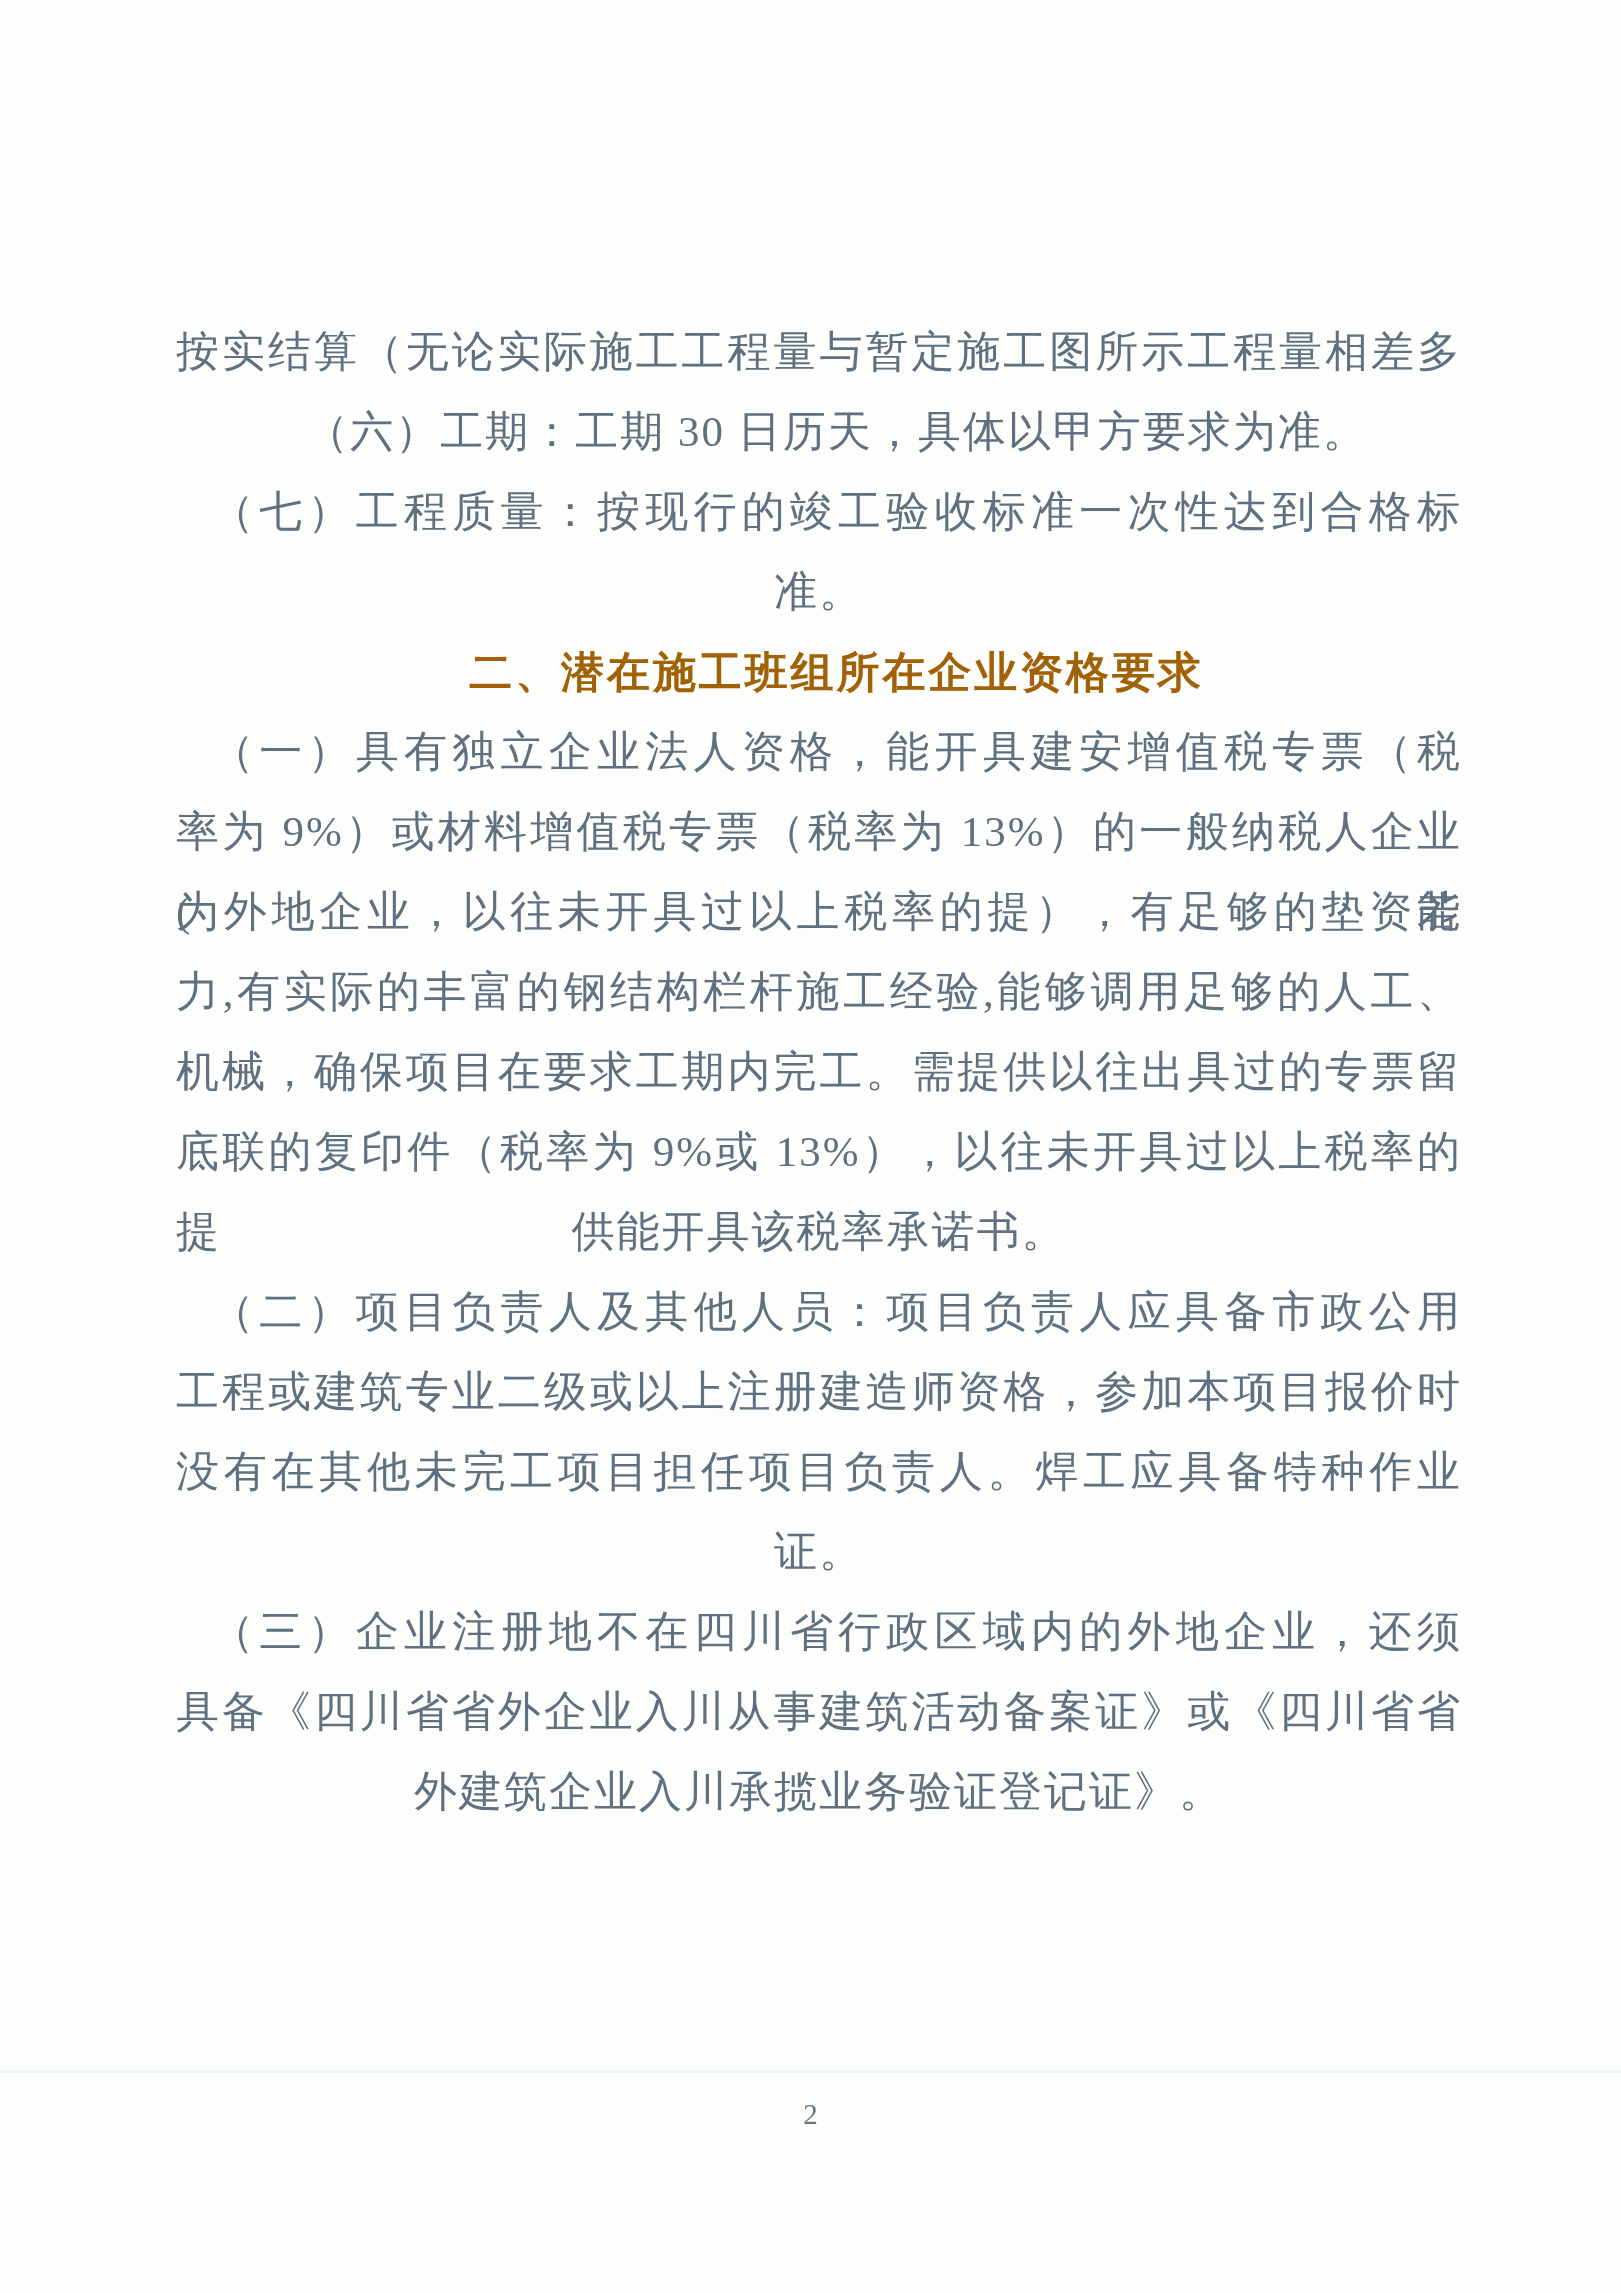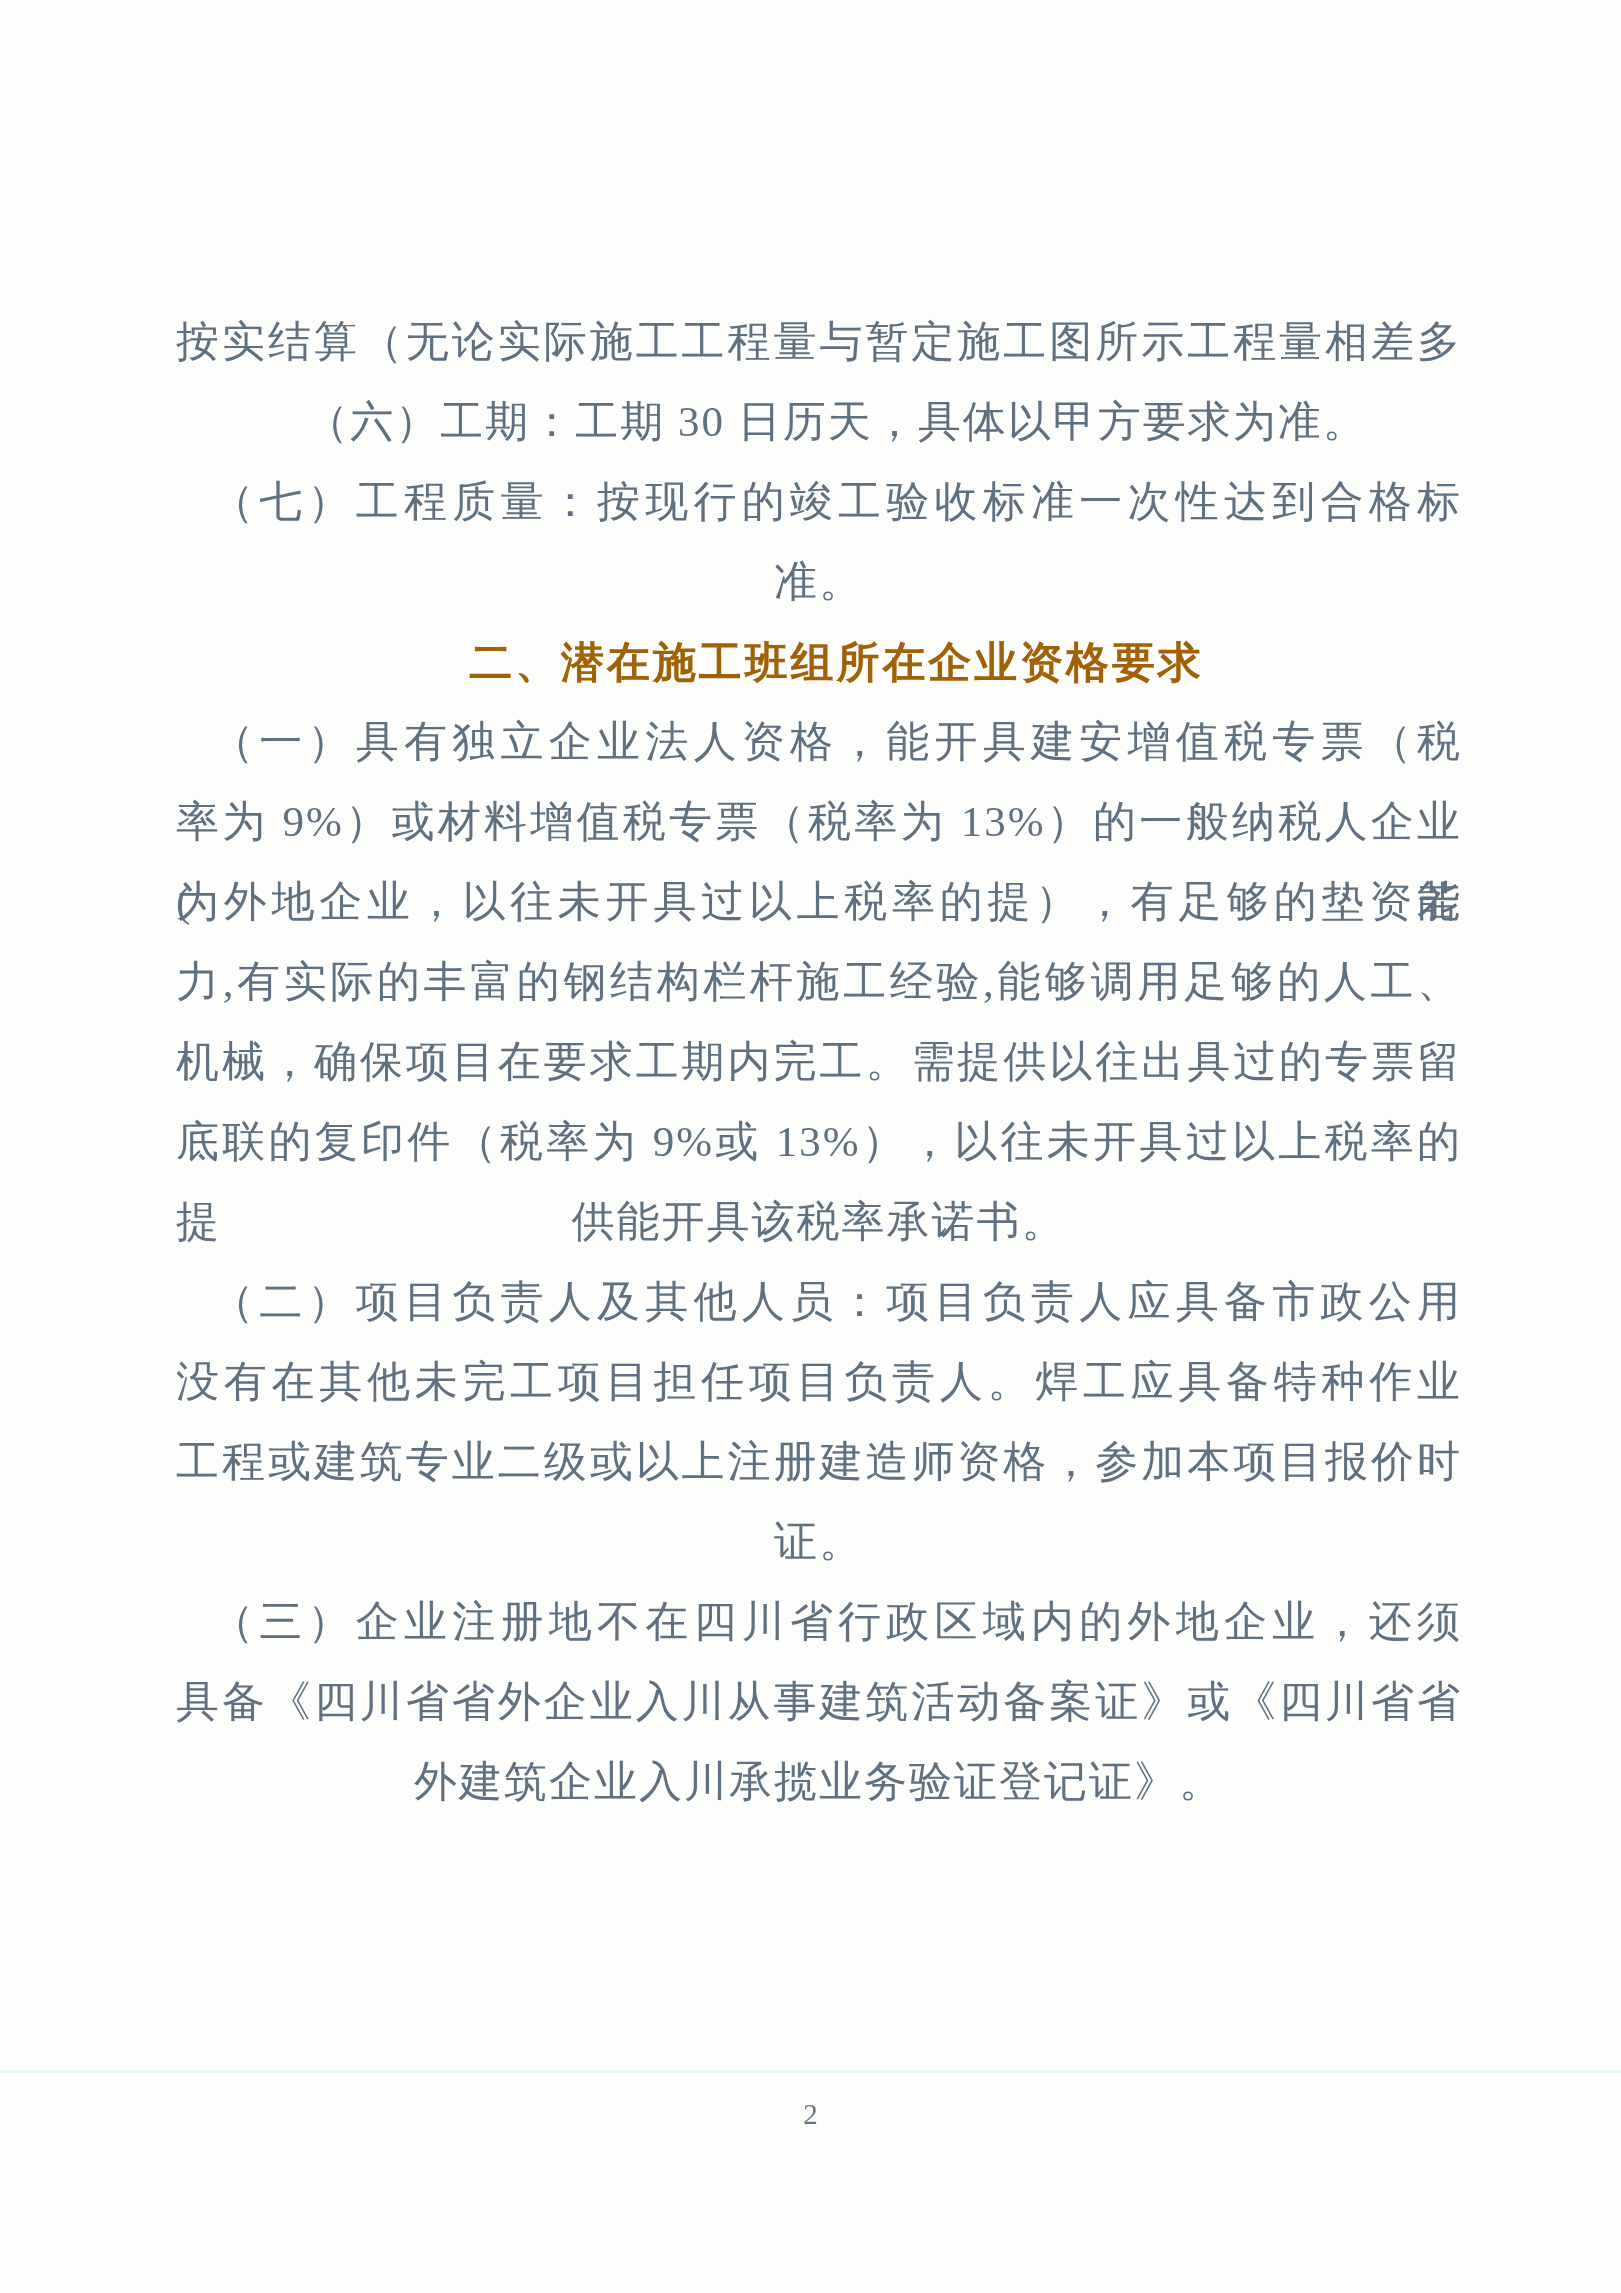--- a/index.html
+++ b/index.html
@@ -8,21 +8,21 @@
     width: 1621px;
     height: 2294px;
     margin: 0 auto;
     background: #fdfdfc;
     overflow: hidden;
     font-family: "Liberation Serif", "DejaVu Serif", serif;
   }
   .text-block {
     position: absolute;
     left: 176px;
-    top: 302px;
+    top: 312px;
     width: 1286px;
   }
   .line {
     height: 80px;
     line-height: 80px;
     font-size: 43px;
     letter-spacing: 2px;
     color: #5f7180;
     white-space: nowrap;
     text-align: center;
@@ -71,22 +71,22 @@
     <div class="line">准。</div>
     <div class="line indent heading">二、潜在施工班组所在企业资格要求</div>
     <div class="line indent fill">（一）具有独立企业法人资格，能开具建安增值税专票（税</div>
     <div class="line fill">率为 9%）或材料增值税专票（税率为 13%）的一般纳税人企业(若</div>
     <div class="line fill">为外地企业，以往未开具过以上税率的提），有足够的垫资能</div>
     <div class="line fill">力,有实际的丰富的钢结构栏杆施工经验,能够调用足够的人工、</div>
     <div class="line fill">机械，确保项目在要求工期内完工。需提供以往出具过的专票留</div>
     <div class="line fill">底联的复印件（税率为 9%或 13%），以往未开具过以上税率的提</div>
     <div class="line">供能开具该税率承诺书。</div>
     <div class="line indent fill">（二）项目负责人及其他人员：项目负责人应具备市政公用</div>
+    <div class="line fill">工程或建筑专业二级或以上注册建造师资格，参加本项目报价时</div>
     <div class="line fill">没有在其他未完工项目担任项目负责人。焊工应具备特种作业</div>
-    <div class="line fill">工程或建筑专业二级或以上注册建造师资格，参加本项目报价时</div>
     <div class="line">证。</div>
     <div class="line indent fill">（三）企业注册地不在四川省行政区域内的外地企业，还须</div>
     <div class="line fill">具备《四川省省外企业入川从事建筑活动备案证》或《四川省省</div>
     <div class="line">外建筑企业入川承揽业务验证登记证》。</div>
   </div>
 
   <div class="scan-line"></div>
 
   <div class="page-number">2</div>
 </div>

